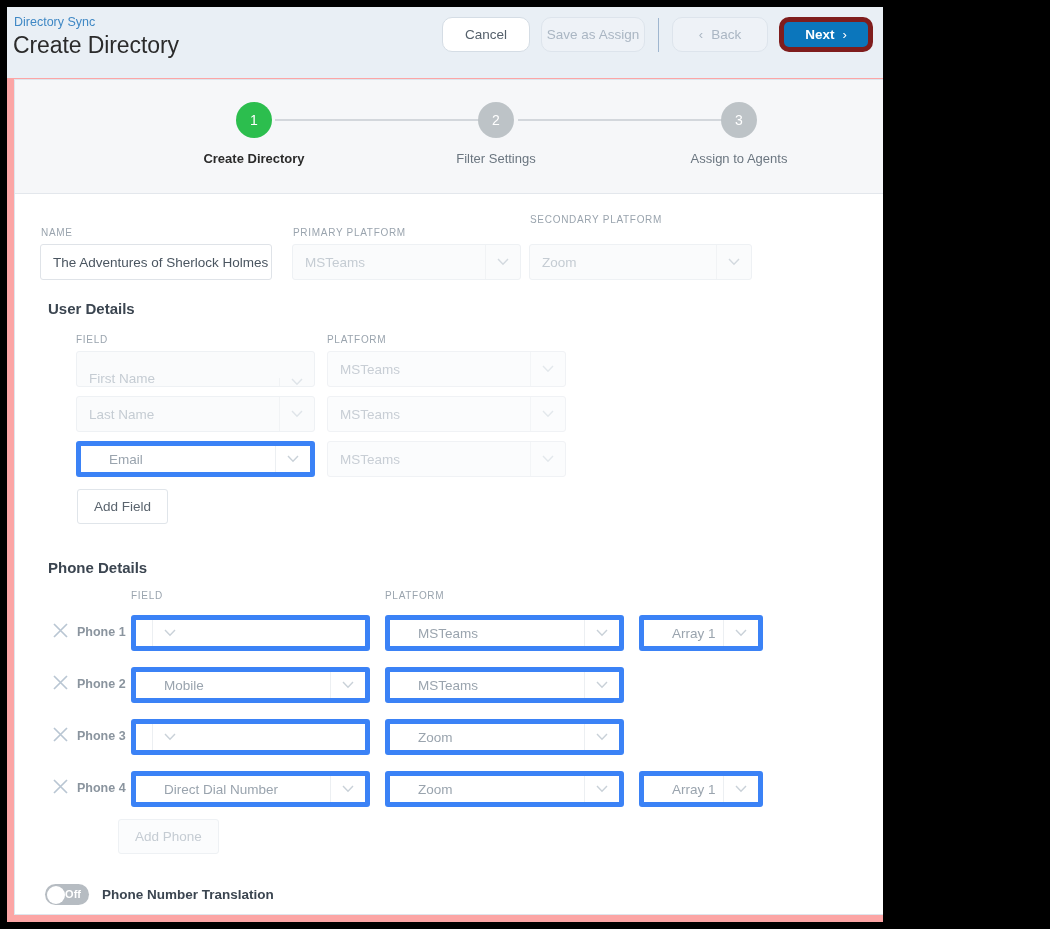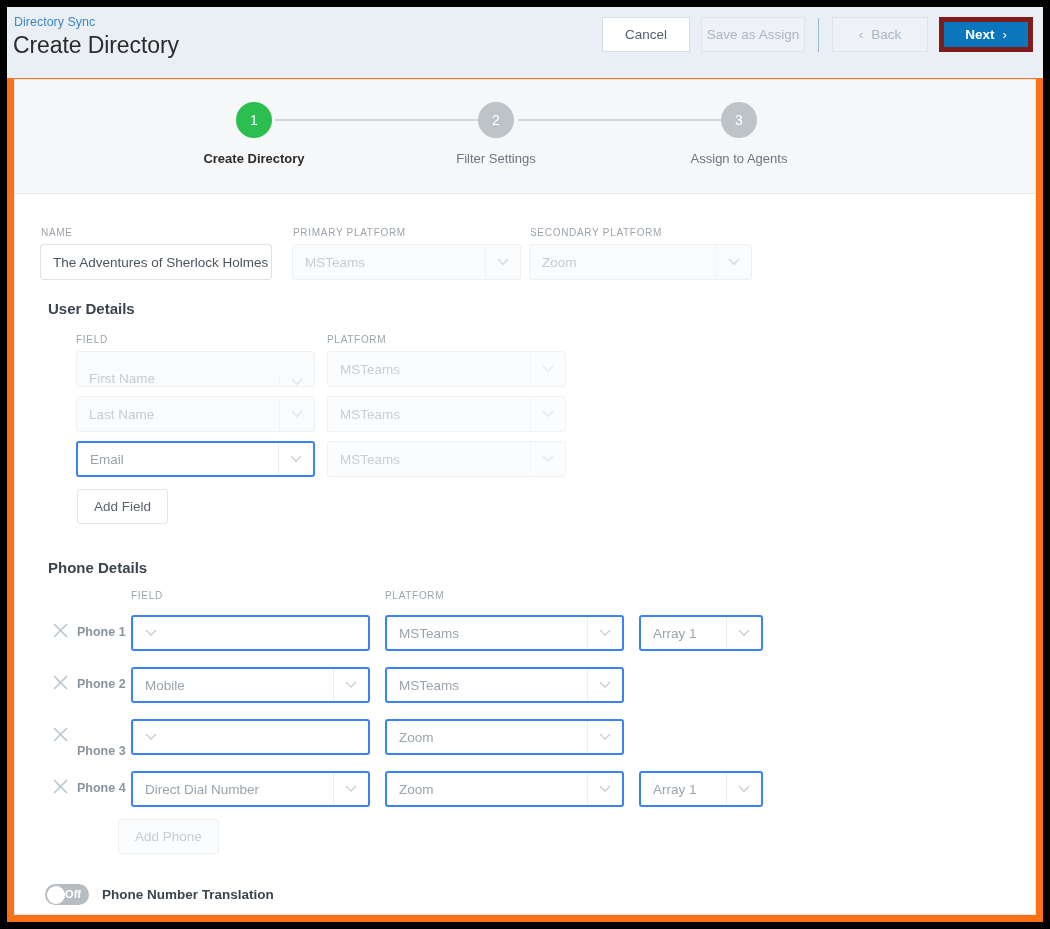--- a/index.html
+++ b/index.html
@@ -12,23 +12,23 @@
     height: 929px;
     overflow: hidden;
     font-family: "Liberation Sans", sans-serif;
     -webkit-font-smoothing: antialiased;
   }
 
   .frame {
     position: absolute;
     left: 7px;
     top: 7px;
-    width: 1036px;
+    width: 876px;
     height: 915px;
-    background: #f97316;
+    background: #fca5a5;
     overflow: hidden;
   }
 
   
   .header {
     position: relative;
     height: 71px;
     background: #e9eff5;
     padding: 0;
   }
@@ -53,21 +53,21 @@
   .btn-bar {
     position: absolute;
     right: 10px;
     top: 10px;
     display: flex;
     align-items: center;
   }
   .btn {
     height: 35px;
     min-width: 85px;
-    border-radius: 0;
+    border-radius: 10px;
     font-size: 13.5px;
     display: inline-flex;
     align-items: center;
     justify-content: center;
     box-sizing: border-box;
     padding: 4px 14px;
     cursor: pointer;
     white-space: nowrap;
   }
   .btn-cancel {
@@ -205,21 +205,21 @@
   }
   .ctrl .arrow svg { display: block; }
 
   
   .input-name {
     border: 1px solid #dfe3e8;
   }
   .input-name .txt { color: #4a5560; }
 
   
-  .sel-enabled { border: 2px solid #3b82f6; }
+  .sel-enabled { border: 5px solid #3b82f6; padding-left: 16px; }
   .sel-enabled .txt { color: #9aa4ae; }
   .sel-enabled .arrow { border-left: 1px solid #eceff2; }
 
   
   .sel-disabled { border: 1px solid #eef1f4; background: #fafbfc; }
   .sel-disabled .txt { color: #c5ccd3; }
   .sel-disabled .arrow { border-left: 1px solid #f1f3f5; }
 
   
   .sel-ghost { border: 1px solid #f0f2f5; background: #fbfcfd; }
@@ -347,21 +347,21 @@
       <div class="abs fieldlabel" style="left:278px; top:33px;">PRIMARY PLATFORM</div>
       <div class="abs ctrl sel-disabled" style="left:277px; top:50px; width:229px;">
         <div class="txt">MSTeams</div>
         <div class="arrow">
           <svg width="12" height="8" viewBox="0 0 12 8">
               <path d="M1 1 L6 6.2 L11 1" fill="none" stroke="#d3d9df" stroke-width="1.4"></path>
             </svg>
         </div>
       </div>
 
-      <div class="abs fieldlabel" style="left:515px; top:33px;">SECONDARY PLATFORM</div>
+      <div class="abs fieldlabel" style="left:515px; top:20px;">SECONDARY PLATFORM</div>
       <div class="abs ctrl sel-disabled" style="left:514px; top:50px; width:223px;">
         <div class="txt">Zoom</div>
         <div class="arrow">
           <svg width="12" height="8" viewBox="0 0 12 8">
               <path d="M1 1 L6 6.2 L11 1" fill="none" stroke="#d3d9df" stroke-width="1.4"></path>
             </svg>
         </div>
       </div>
 
       <div class="abs sectiontitle" style="left:33px; top:106px;">User Details</div>
@@ -476,21 +476,21 @@
               <path d="M1 1 L6 6.2 L11 1" fill="none" stroke="#c9d1d8" stroke-width="1.4"></path>
             </svg>
         </div>
       </div>
 
       <div class="abs xicon" style="left:37px; top:532px;">
         <svg width="17" height="17" viewBox="0 0 17 17">
             <path d="M2 2 L15 15 M15 2 L2 15" stroke="#b9c6d3" stroke-width="1.7" fill="none"></path>
           </svg>
       </div>
-      <div class="abs rowlabel" style="left:62px; top:550px;">Phone 3</div>
+      <div class="abs rowlabel" style="left:62px; top:535px;">Phone 3</div>
       <div class="abs ctrl sel-enabled" style="left:116px; top:525px; width:239px;">
         <div class="arrow">
           <svg width="12" height="8" viewBox="0 0 12 8">
               <path d="M1 1 L6 6.2 L11 1" fill="none" stroke="#c9d1d8" stroke-width="1.4"></path>
             </svg>
         </div>
       </div>
       <div class="abs ctrl sel-enabled" style="left:370px; top:525px; width:239px;">
         <div class="txt">Zoom</div>
         <div class="arrow">

